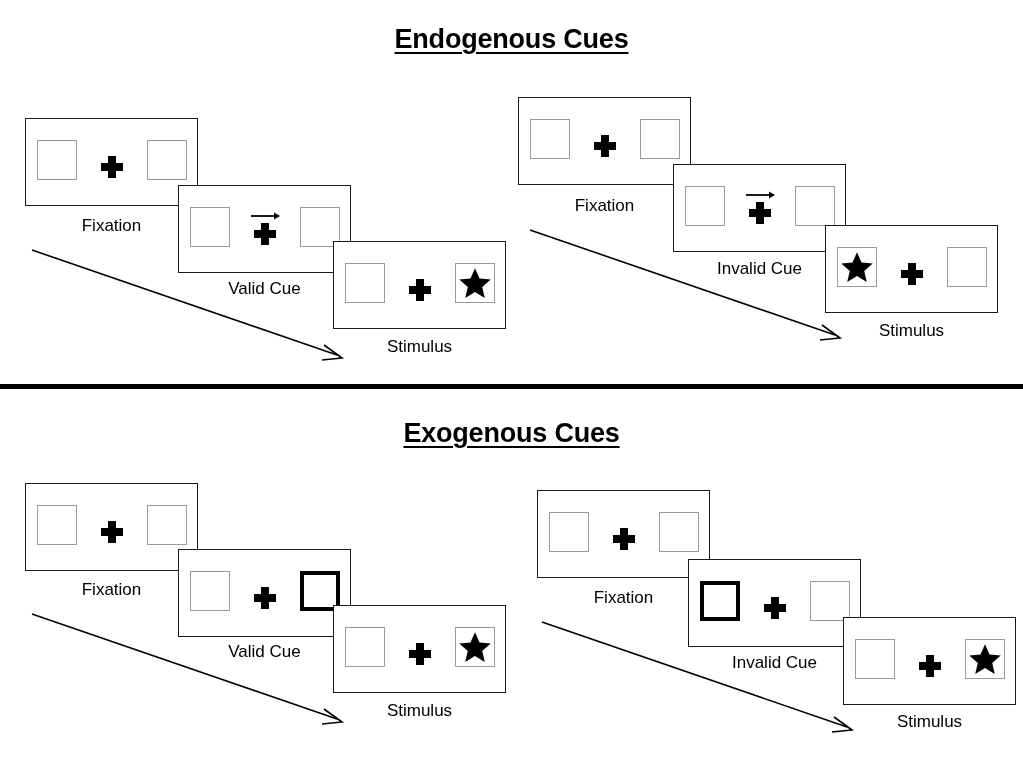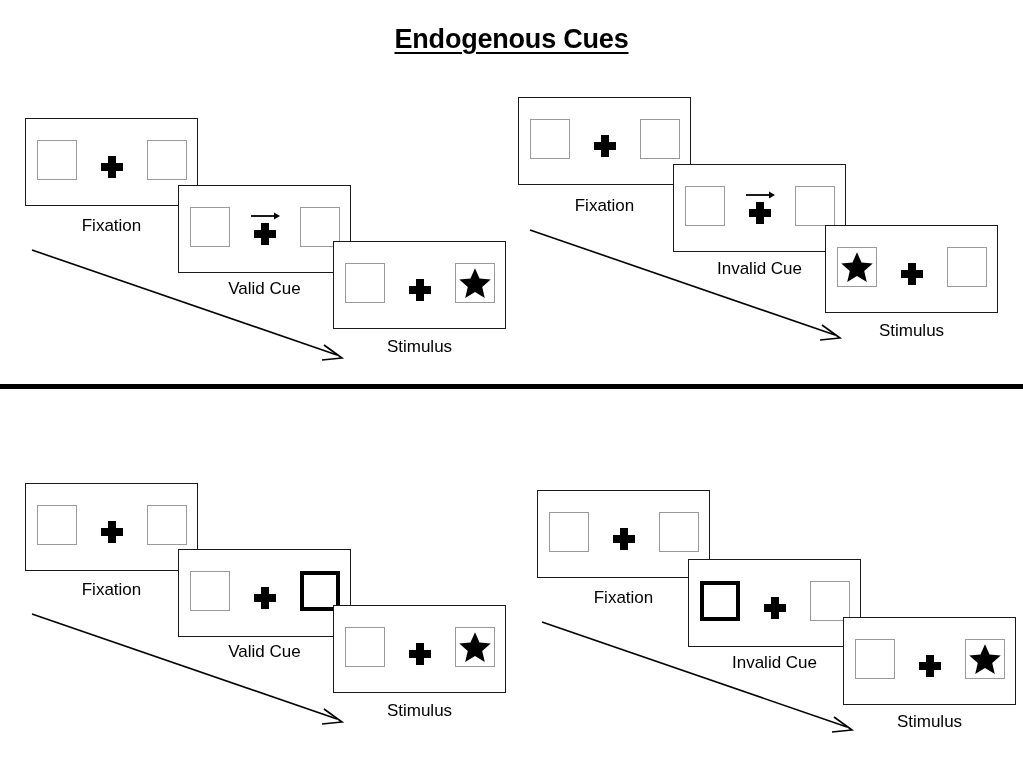--- a/index.html
+++ b/index.html
@@ -242,20 +242,21 @@
   </div>
   <div class="caption" style="left:825px; top:321px; width:173px;">Stimulus</div>
 
   <svg class="time-arrow" style="left:528px; top:228px; width:320px; height:116px;" viewBox="0 0 320 116">
     <line x1="2" y1="2" x2="307" y2="107" stroke="#000" stroke-width="1.6"></line>
     <polyline points="294,97 312,110 292,112" fill="none" stroke="#000" stroke-width="1.6"></polyline>
   </svg>
 
   <div class="divider" style="left:0; top:384px; width:1023px; height:5px;"></div>
 
+  <div class="section-title" style="left:0; top:418px; width:1023px;">Exogenous Cues</div>
 
   <div class="frame" style="left:25px; top:483px; width:173px; height:88px;">
     <div class="frame-inner">
       <div class="box"></div>
       <div class="center-stack no-cue">
         <svg class="arrow-cue" viewBox="0 0 30 12"></svg>
         <div class="plus"></div>
       </div>
       <div class="box"></div>
     </div>

